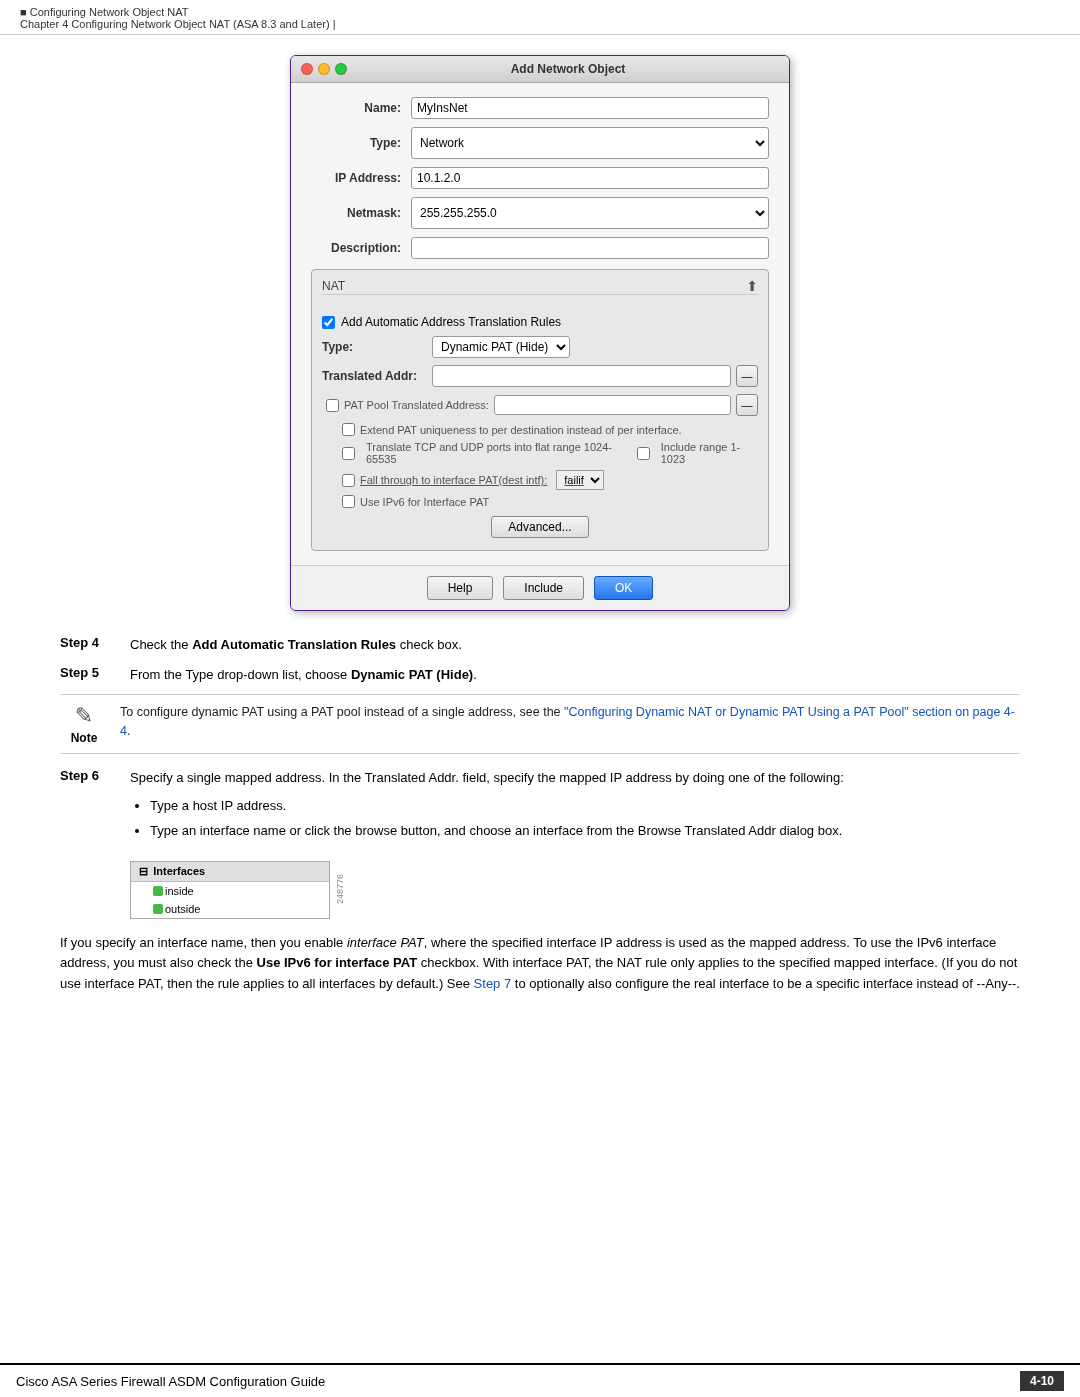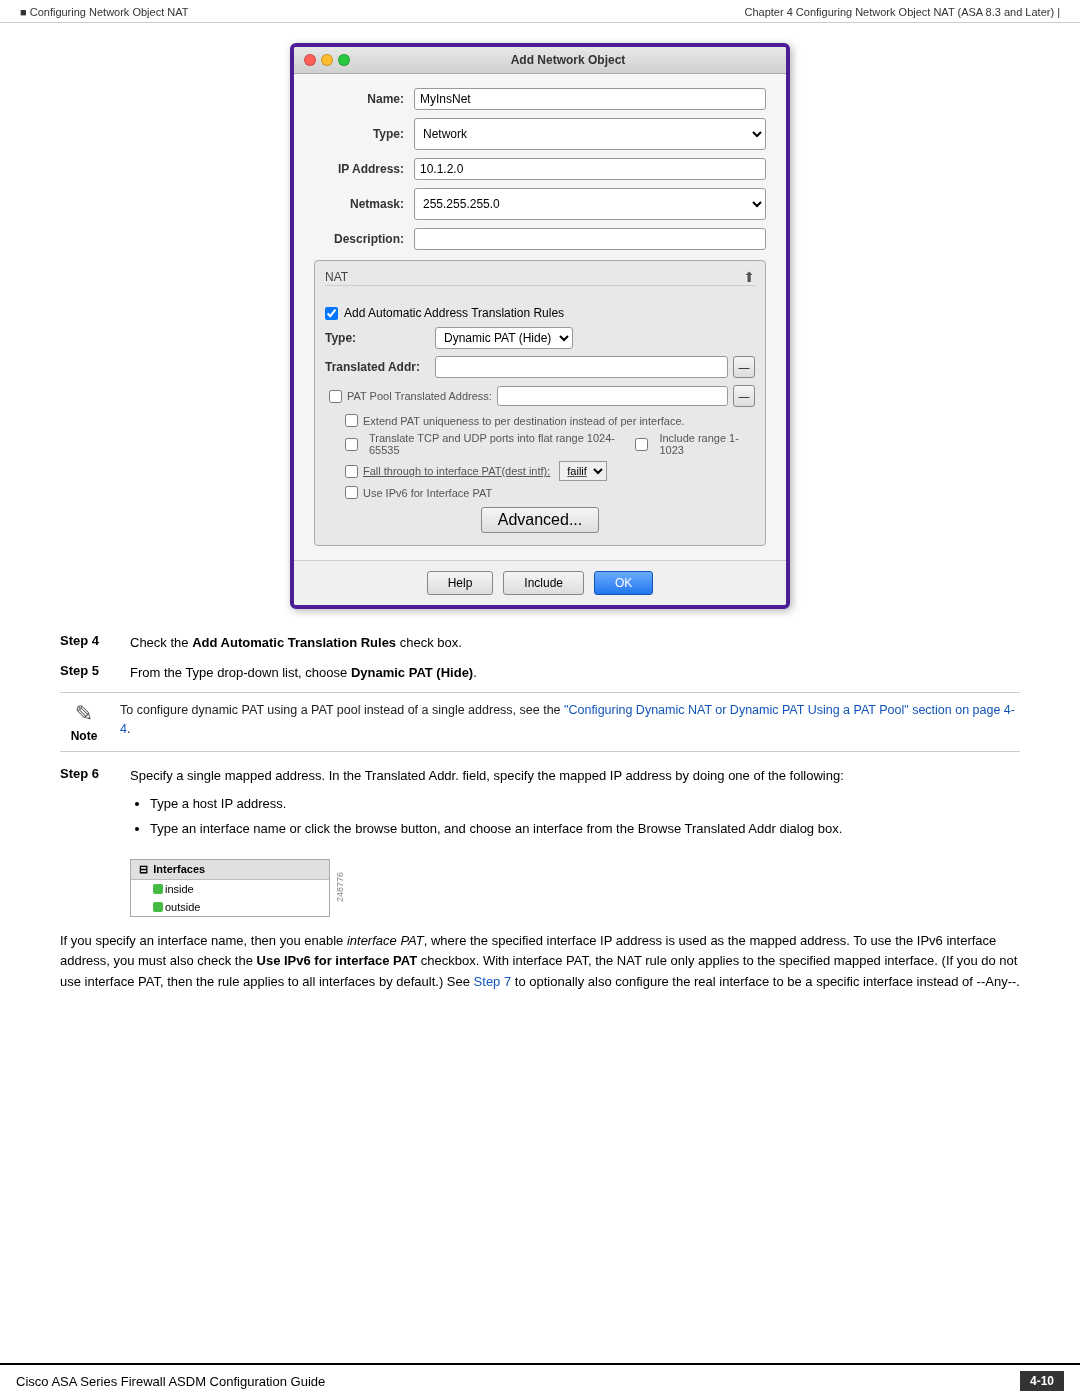--- a/index.html
+++ b/index.html
@@ -14,37 +14,38 @@
     }
 
     
     .page-header {
       display: flex;
       justify-content: space-between;
       padding: 6px 20px 4px 20px;
       border-bottom: 1px solid #ccc;
       font-size: 11px;
       color: #333;
+      flex-direction: column;
     }
 
     
     .content-area {
       padding: 20px 60px 20px 60px;
     }
 
     
     .dialog-wrapper {
       display: flex;
       justify-content: center;
       margin-bottom: 24px;
     }
 
     .dialog {
       width: 500px;
-      border: 4px solid #4c1d95;
+      border: 1px solid #4c1d95;
       border-radius: 6px;
       background: #f0f0f0;
       box-shadow: 2px 2px 8px rgba(0,0,0,0.3);
       overflow: hidden;
     }
 
     .dialog-titlebar {
       background: linear-gradient(to bottom, #e8e8e8, #d0d0d0);
       padding: 6px 10px;
       display: flex;
@@ -223,21 +224,21 @@
     }
 
     .sub-option input[type="checkbox"] {
       margin-right: 5px;
     }
 
     .advanced-btn {
       display: block;
       margin: 8px auto 4px auto;
       padding: 3px 16px;
-      font-size: 16px;
+      font-size: 12px;
       border: 1px solid #888;
       border-radius: 3px;
       background: linear-gradient(to bottom, #f5f5f5, #ddd);
       cursor: pointer;
     }
 
     .dialog-footer {
       display: flex;
       justify-content: center;
       gap: 10px;

